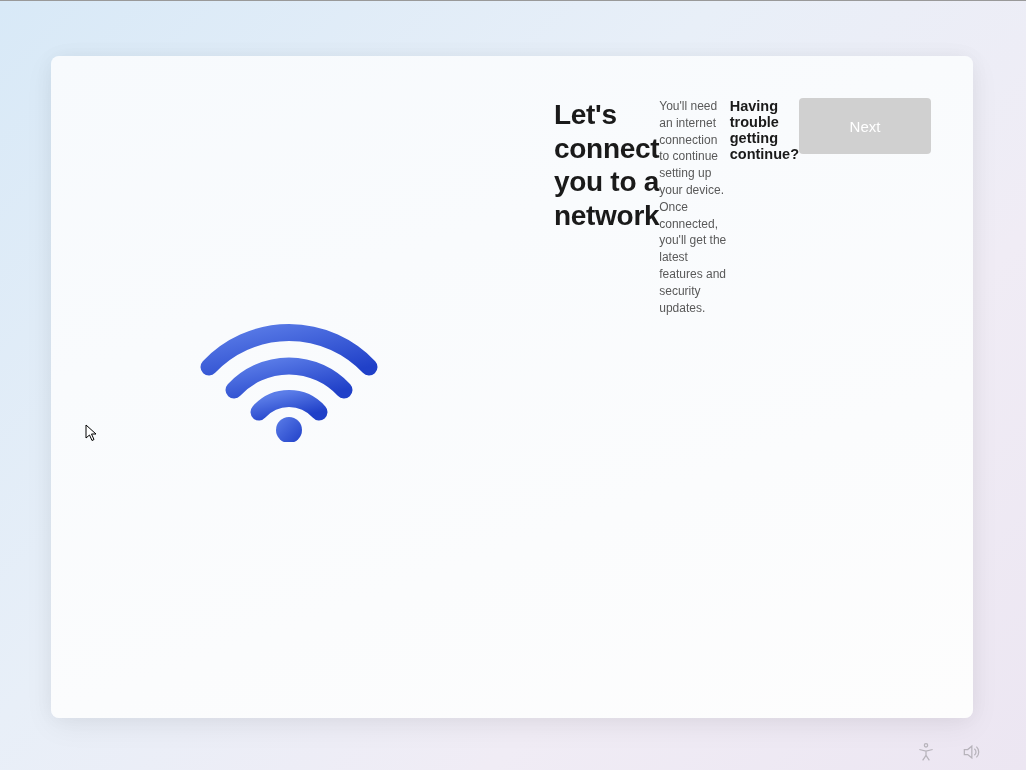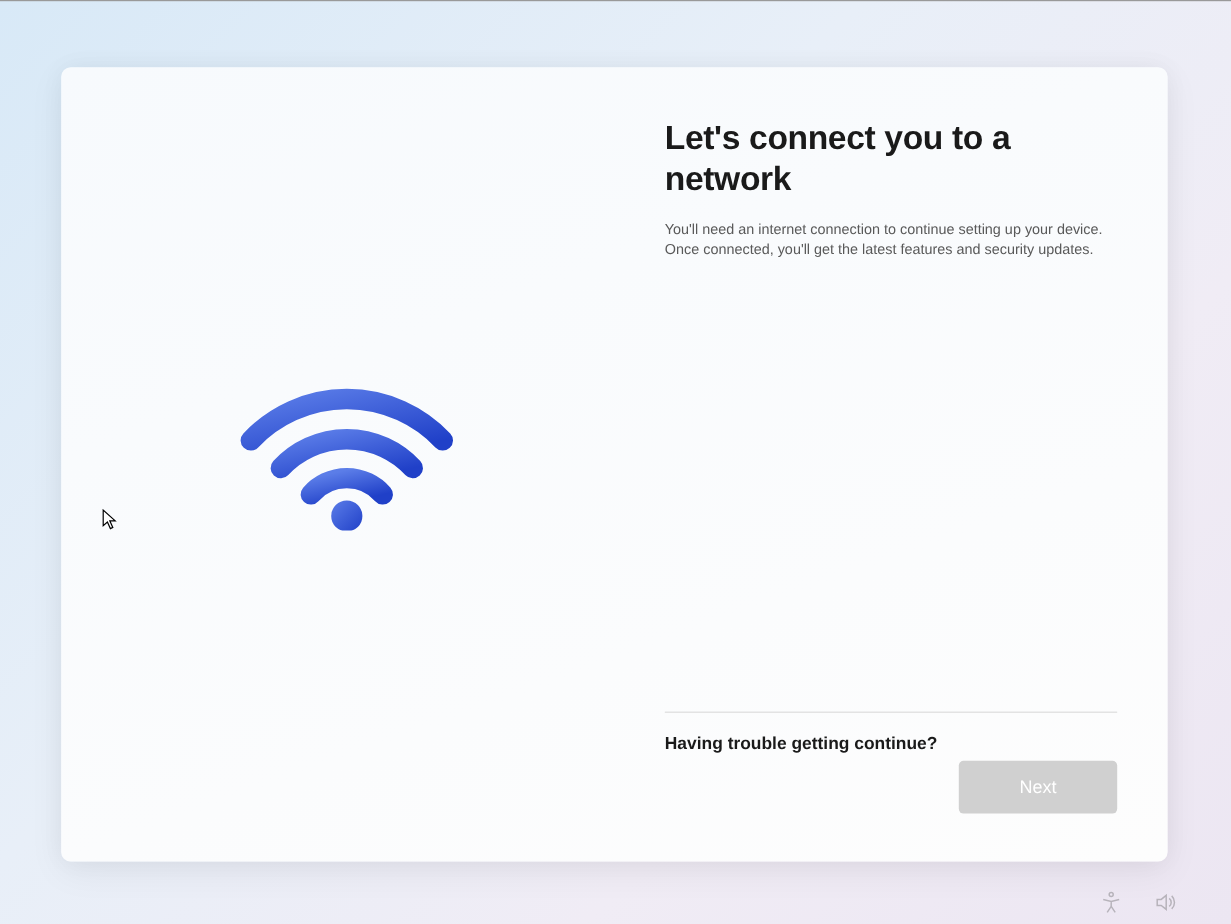--- a/index.html
+++ b/index.html
@@ -42,21 +42,21 @@
       width: 180px;
       height: 130px;
       position: relative;
       top: -10px;
     }
     
     .right-panel {
       flex: 1;
       padding: 42px 42px 40px 28px;
       display: flex;
-      flex-direction: column;
+      flex-direction: row;
       position: relative;
     }
     
     .title {
       font-size: 28px;
       font-weight: 600;
       color: #1a1a1a;
       line-height: 1.2;
       margin-bottom: 18px;
       letter-spacing: -0.3px;
@@ -93,21 +93,21 @@
       margin-bottom: 38px;
     }
     
     .footer {
       display: flex;
       justify-content: flex-end;
     }
     
     .next-button {
       width: 132px;
-      height: 44px;
+      height: 56px;
       background: #d0d0d0;
       color: #ffffff;
       border: none;
       border-radius: 4px;
       font-size: 15px;
       font-family: inherit;
       cursor: pointer;
     }
     
     .bottom-icons {

